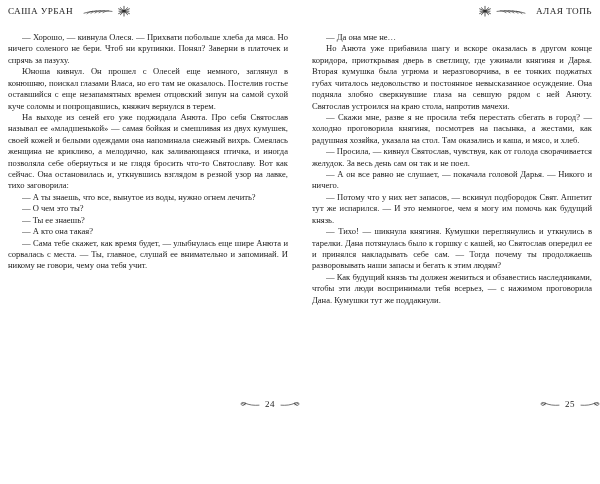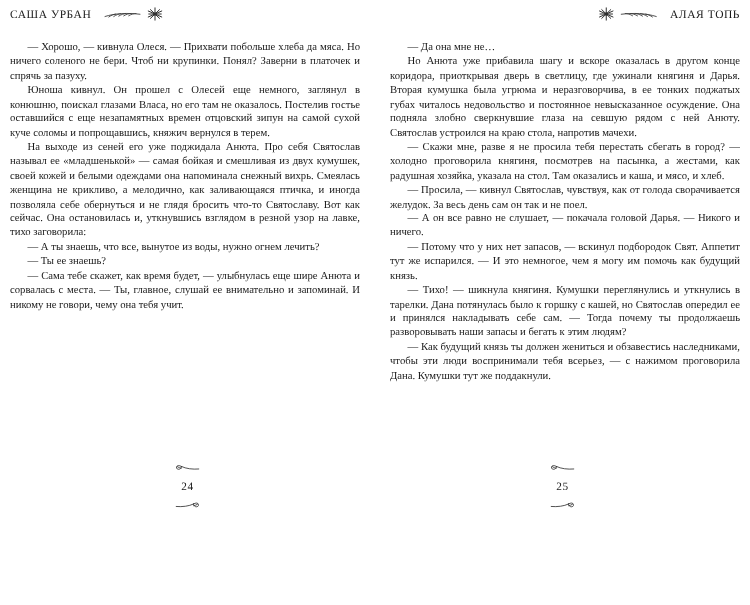--- a/index.html
+++ b/index.html
@@ -73,21 +73,20 @@
     position: absolute;
     left: 0;
     right: 0;
     bottom: 8px;
     display: flex;
     align-items: center;
     justify-content: flex-end;
     gap: 5px;
     font-size: 9px;
     color: #1c1c1c;
-    flex-direction: column;
   }
   .folio .orn-folio {
     width: 20px;
     height: 10px;
     display: block;
   }
   .folio .orn-folio.flip { transform: scaleX(-1); }
   .folio-num { letter-spacing: 0.5px; }
 </style>
 </head>
@@ -120,21 +119,23 @@
           <circle cx="42" cy="7.2" r="1.35" fill="#2e2e2e"></circle>
         </svg>
       </span>
     </div>
 
     <div class="body-text">
       <p>— Хорошо, — кивнула Олеся. — Прихвати побольше хлеба да мяса. Но ничего соленого не бери. Чтоб ни крупинки. Понял? Заверни в платочек и спрячь за пазуху.</p>
       <p>Юноша кивнул. Он прошел с Олесей еще немного, заглянул в конюшню, поискал глазами Власа, но его там не оказалось. Постелив гостье оставшийся с еще незапамятных времен отцовский зипун на самой сухой куче соломы и попрощавшись, княжич вернулся в терем.</p>
       <p>На выходе из сеней его уже поджидала Анюта. Про себя Святослав называл ее «младшенькой» — самая бойкая и смешливая из двух кумушек, своей кожей и белыми одеждами она напоминала снежный вихрь. Смеялась женщина не крикливо, а мелодично, как заливающаяся птичка, и иногда позволяла себе обернуться и не глядя бросить что-то Святославу. Вот как сейчас. Она остановилась и, уткнувшись взглядом в резной узор на лавке, тихо заговорила:</p>
       <p>— А ты знаешь, что все, вынутое из воды, нужно огнем лечить?</p>
+      <p>— О чем это ты?</p>
       <p>— Ты ее знаешь?</p>
+      <p>— А кто она такая?</p>
       <p>— Сама тебе скажет, как время будет, — улыбнулась еще шире Анюта и сорвалась с места. — Ты, главное, слушай ее внимательно и запоминай. И никому не говори, чему она тебя учит.</p>
     </div>
 
     <div class="folio">
       <svg class="orn-folio" viewBox="0 0 20 10" aria-hidden="true">
         <g stroke="#3a3a3a" stroke-width="0.7" fill="none" stroke-linecap="round">
           <path d="M19 6.2 C 14 6.6, 9 6.0, 5.2 4.2"></path>
           <path d="M5.2 4.2 C 3.2 3.0, 1.6 3.2, 1.2 4.6 C 0.9 5.9, 2.2 6.8, 3.6 6.3 C 4.8 5.9, 5.2 5.0, 5.2 4.2 Z"></path>
           <path d="M2.0 4.4 C 3.0 5.0, 4.0 5.4, 5.0 5.6"></path>
         </g>

